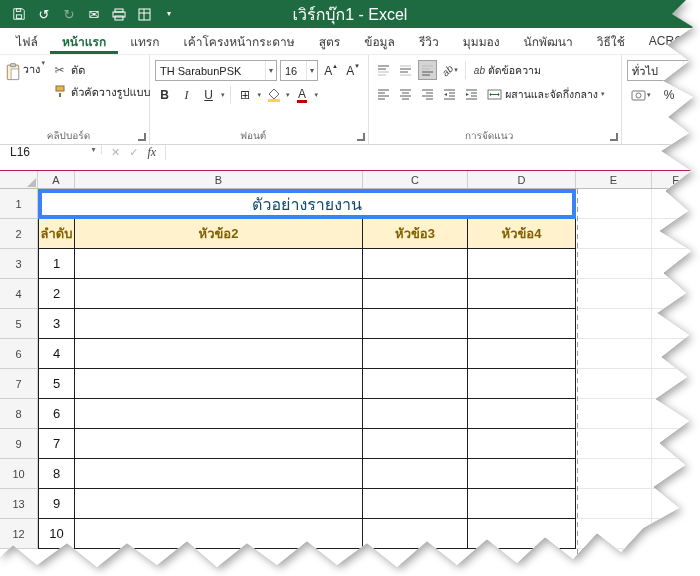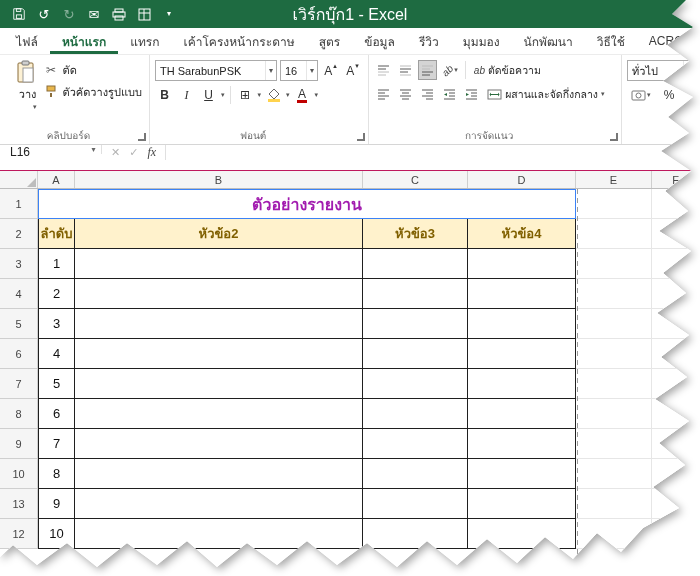--- a/index.html
+++ b/index.html
@@ -29,21 +29,21 @@
   .tabs{height:27px;display:flex;align-items:stretch;background:#fff;padding-left:4px;border-bottom:1px solid #ececec}
   .tab{display:flex;align-items:center;padding:0 12px;font-size:12px;color:#3b3b3b;white-space:nowrap}
   .tab.active{color:#1E6B41;font-weight:bold;box-shadow:inset 0 -3px 0 #1E6B41}
 
   
   .ribbon{height:90px;background:#fff;display:flex;border-bottom:1px solid #d6d6d6}
   .group{position:relative;border-right:1px solid #e2e2e2;padding:3px 5px 15px 5px}
   .group-label{position:absolute;left:0;right:12px;bottom:1px;text-align:center;font-size:10px;color:#696969;white-space:nowrap}
   .dlg{position:absolute;right:3px;bottom:3px;width:8px;height:8px;border-right:2px solid #777;border-bottom:2px solid #777}
   .g-body{display:flex;gap:5px;height:100%}
-  .paste-btn{width:40px;display:flex;flex-direction:column;align-items:flex-end;gap:1px;padding-top:2px;font-size:11px;color:#262626}
+  .paste-btn{width:40px;display:flex;flex-direction:row;align-items:flex-start;gap:1px;padding-top:2px;font-size:11px;color:#262626}
   .p-arr{font-size:7px;color:#555;line-height:5px}
   .clip-col{display:flex;flex-direction:column;gap:1px;padding-top:1px}
   .small-btn{display:flex;align-items:center;gap:4px;height:21px;font-size:11px;color:#262626;padding:0 2px;white-space:nowrap}
   .si{width:15px;display:inline-flex;justify-content:center;align-items:center;font-size:12px;color:#555}
   .mini-arrow{font-size:7px;color:#555}
   .col-rows{display:flex;flex-direction:column;gap:4px;padding-top:2px}
   .frow{display:flex;align-items:center;gap:3px}
   .combo{height:21px;border:1px solid #ababab;background:#fff;display:flex;align-items:center;font-size:11px;color:#222;padding-left:4px}
   .combo .txt{white-space:nowrap;overflow:hidden}
   .combo .arrow{margin-left:auto;font-size:8px;color:#555;padding:0 3px;border-left:1px solid #e6e6e6;align-self:stretch;display:flex;align-items:center}
@@ -75,22 +75,22 @@
   .corner{width:38px;position:relative;border-right:1px solid #cfcfcf;background:#F5F5F5}
   .corner:after{content:"";position:absolute;right:1px;bottom:1px;border-left:9px solid transparent;border-bottom:9px solid #bdbdbd}
   .col-h{display:flex;align-items:center;justify-content:center;border-right:1px solid #cfcfcf}
   .wA{width:37px}.wB{width:288px}.wC{width:105px}.wD{width:108px}.wE{width:76px}.wF{width:48px}
   .grid-row{display:flex;height:30px}
   .row-header{width:38px;background:#F5F5F5;border-right:1px solid #cfcfcf;border-bottom:1px solid #cfcfcf;
     display:flex;align-items:center;justify-content:center;font-size:11px;color:#454545}
   .cell{height:30px;border-right:1px solid #e6e6e6;border-bottom:1px solid #e6e6e6;background:#fff;
     display:flex;align-items:center;font-size:13px;color:#111;padding:0 3px;overflow:hidden}
   .cell.center{justify-content:center}
-  .title-cell{justify-content:center;font-weight:bold;font-size:16px;color:#a21caf;
-    border:1px solid #3b82f6}
+  .title-cell{justify-content:center;font-weight:normal;font-size:16px;color:#0c4a6e;
+    border:4px solid #3b82f6}
   .th-cell{background:#FFF2CC;color:#806000;justify-content:center;font-weight:bold;font-size:13px;
     border-right:1px solid #1f1f1f;border-bottom:1px solid #1f1f1f;border-top:none}
   .th-cell.first{border-left:1px solid #1f1f1f}
   .body-cell{border-right:1px solid #1f1f1f;border-bottom:1px solid #1f1f1f}
   .body-cell.first{border-left:1px solid #1f1f1f}
   .page-break{position:absolute;left:577px;top:18px;bottom:0;width:1px;
     background:repeating-linear-gradient(to bottom,#9a9a9a 0 5px,transparent 5px 9px)}
 </style>
 </head>
 <body>

